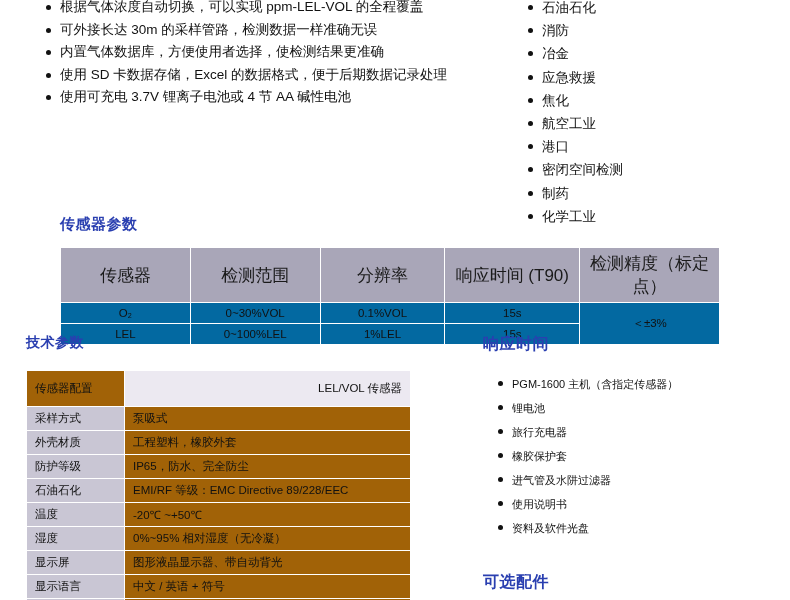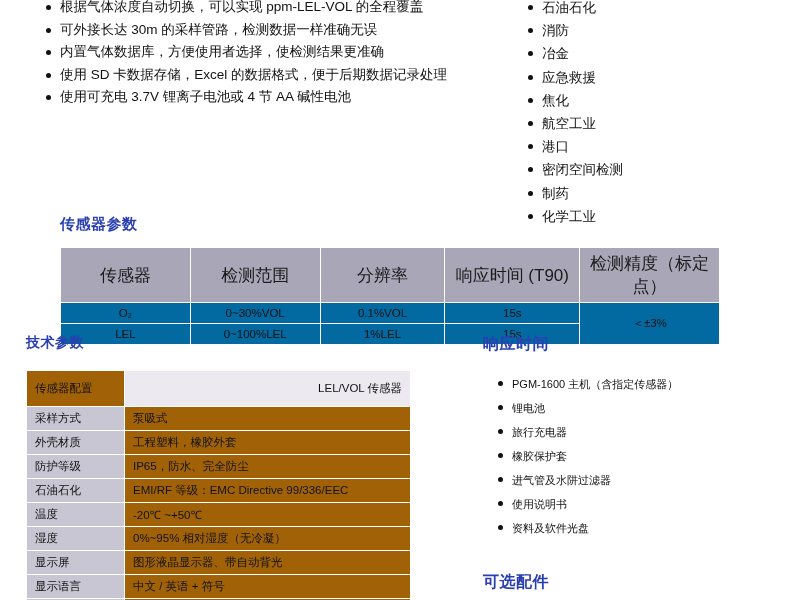--- a/index.html
+++ b/index.html
@@ -219,21 +219,21 @@
       <tr>
         <td class="label">外壳材质</td>
         <td class="value">工程塑料，橡胶外套</td>
       </tr>
       <tr>
         <td class="label">防护等级</td>
         <td class="value">IP65，防水、完全防尘</td>
       </tr>
       <tr>
         <td class="label">石油石化</td>
-        <td class="value">EMI/RF 等级：EMC Directive 99/336/EEC</td>
+        <td class="value">EMI/RF 等级：EMC Directive 89/228/EEC</td>
       </tr>
       <tr>
         <td class="label">温度</td>
         <td class="value">-20℃ ~+50℃</td>
       </tr>
       <tr>
         <td class="label">湿度</td>
         <td class="value">0%~95% 相对湿度（无冷凝）</td>
       </tr>
       <tr>

